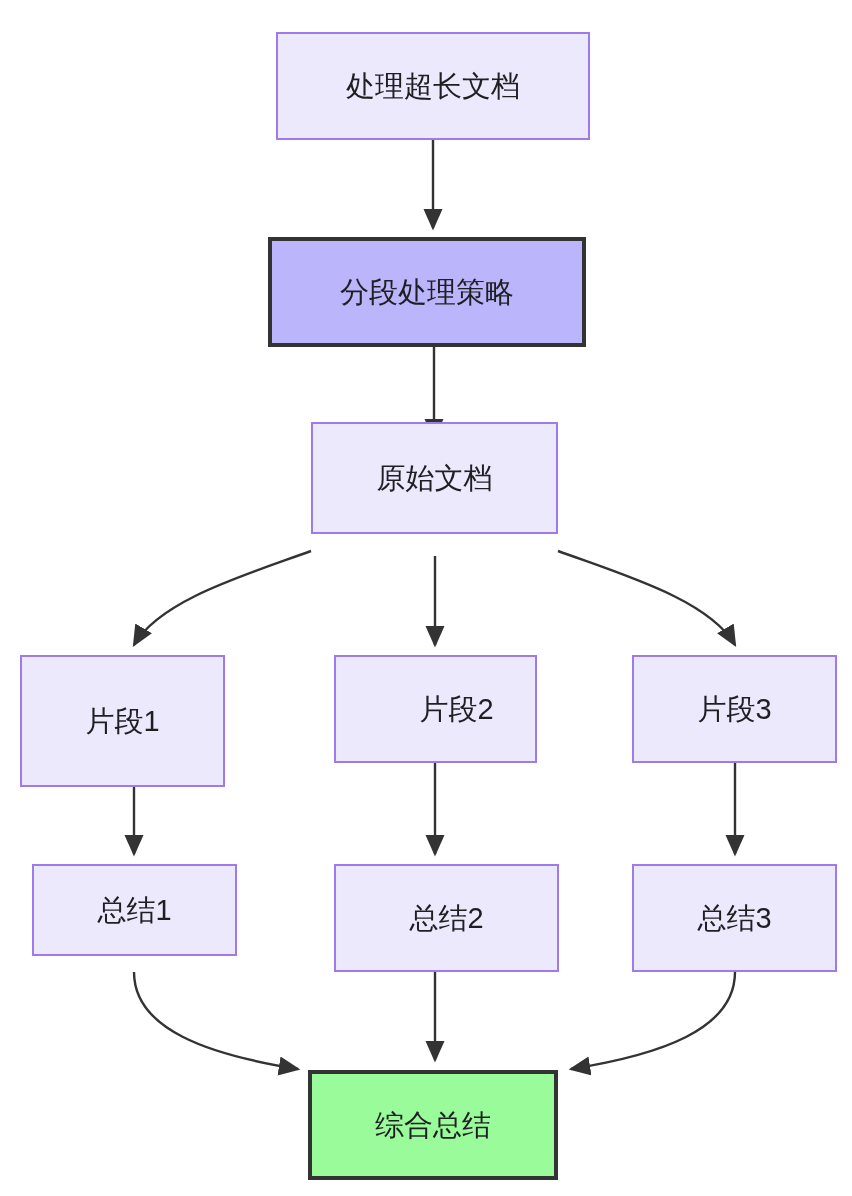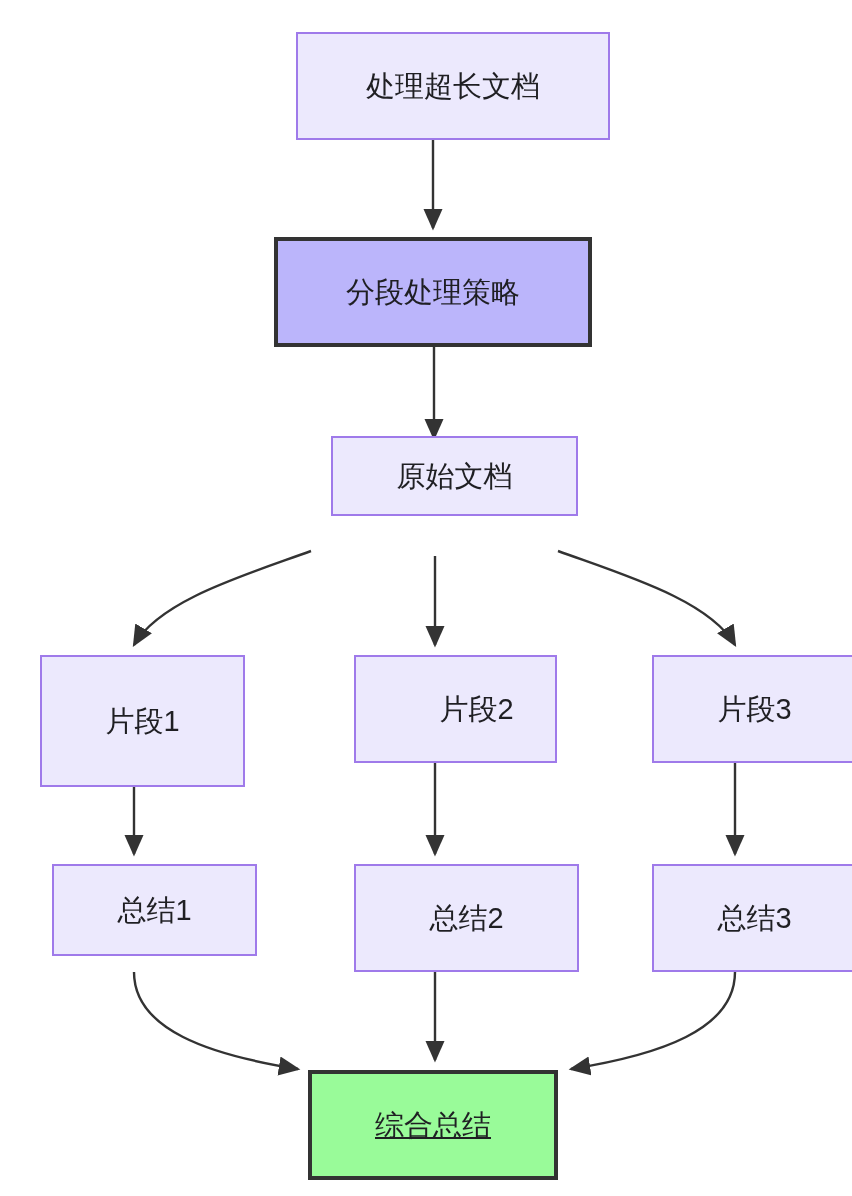--- a/index.html
+++ b/index.html
@@ -39,21 +39,20 @@
   .node .node-label {
     display: block;
     padding: 0 6px;
     white-space: nowrap;
   }
   
   .style-light {
     background: #ece9fd;
     border: 2px solid #9f7aea;
     font-size: 29px;
-    margin-left: 20px;
   }
   
   .style-purple {
     background: #bbb5fb;
     border: 4px solid #333333;
     font-size: 29px;
   }
   
   .style-green {
     background: #99fb99;
@@ -84,42 +83,42 @@
         <path d="M 134,972 C 134,1030 210,1055 298,1069" fill="none" stroke="#333333" stroke-width="2.4" marker-end="url(#arrowhead)"></path>
         <path d="M 435,972 L 435,1060" fill="none" stroke="#333333" stroke-width="2.4" marker-end="url(#arrowhead)"></path>
         <path d="M 735,972 C 735,1030 659,1055 571,1069" fill="none" stroke="#333333" stroke-width="2.4" marker-end="url(#arrowhead)"></path>
       </g>
   </svg>
 
   <div id="node-layer">
       <div class="node style-light" style="left: 276px; top: 32px; width: 314px; height: 108px;">
         <span class="node-label">处理超长文档</span>
       </div>
-      <div class="node style-purple" style="left: 274px; top: 237px; width: 318px; height: 110px;">
+      <div class="node style-purple" style="left: 268px; top: 237px; width: 318px; height: 110px;">
         <span class="node-label">分段处理策略</span>
       </div>
-      <div class="node style-light" style="left: 311px; top: 436px; width: 247px; height: 80px; align-items: center;">
+      <div class="node style-light" style="left: 311px; top: 422px; width: 247px; height: 112px; align-items: center;">
         <span class="node-label">原始文档</span>
       </div>
       <div class="node style-light" style="left: 20px; top: 655px; width: 205px; height: 132px;">
         <span class="node-label">片段1</span>
       </div>
       <div class="node style-light" style="left: 334px; top: 655px; width: 203px; height: 108px; padding-left: 42px;">
         <span class="node-label">片段2</span>
       </div>
       <div class="node style-light" style="left: 632px; top: 655px; width: 205px; height: 108px;">
         <span class="node-label">片段3</span>
       </div>
       <div class="node style-light" style="left: 32px; top: 864px; width: 205px; height: 92px;">
         <span class="node-label">总结1</span>
       </div>
       <div class="node style-light" style="left: 334px; top: 864px; width: 225px; height: 108px;">
         <span class="node-label">总结2</span>
       </div>
       <div class="node style-light" style="left: 632px; top: 864px; width: 205px; height: 108px; justify-content: center;">
         <span class="node-label">总结3</span>
       </div>
-      <div class="node style-green" style="left: 308px; top: 1070px; width: 250px; height: 110px; text-decoration: underline;">
+      <div class="node style-green" style="left: 308px; top: 1070px; width: 250px; height: 110px;">
         <span class="node-label">综合总结</span>
       </div>
     </div>
 
 </div>
 
 </body></html>

